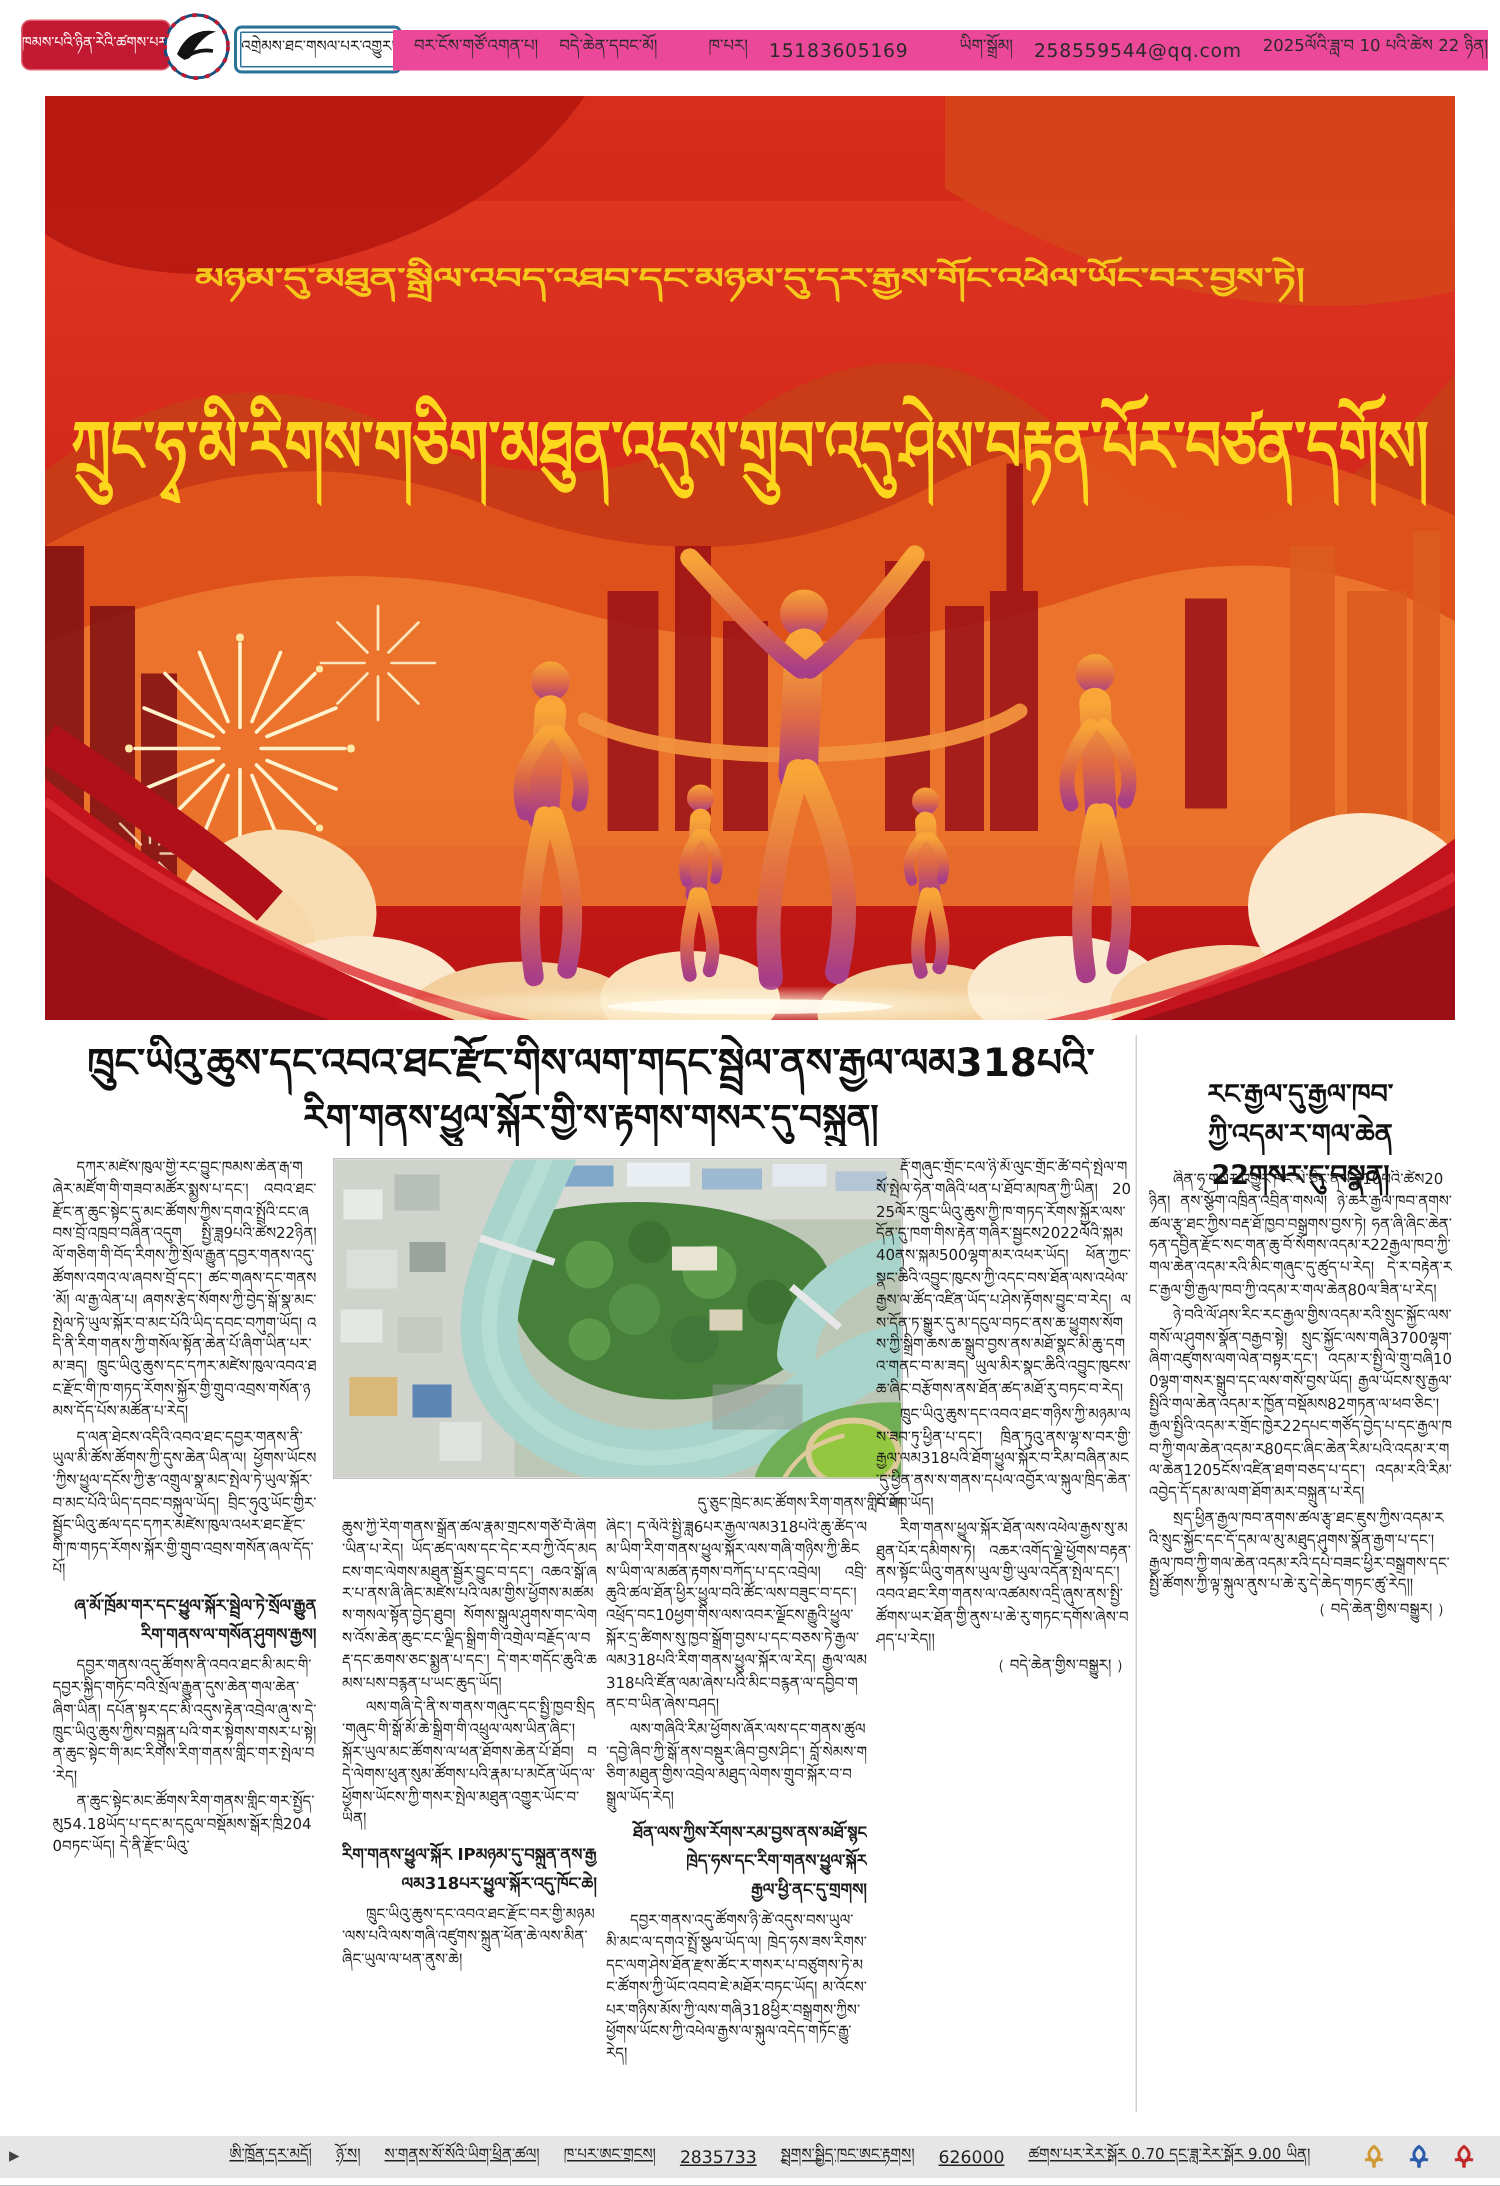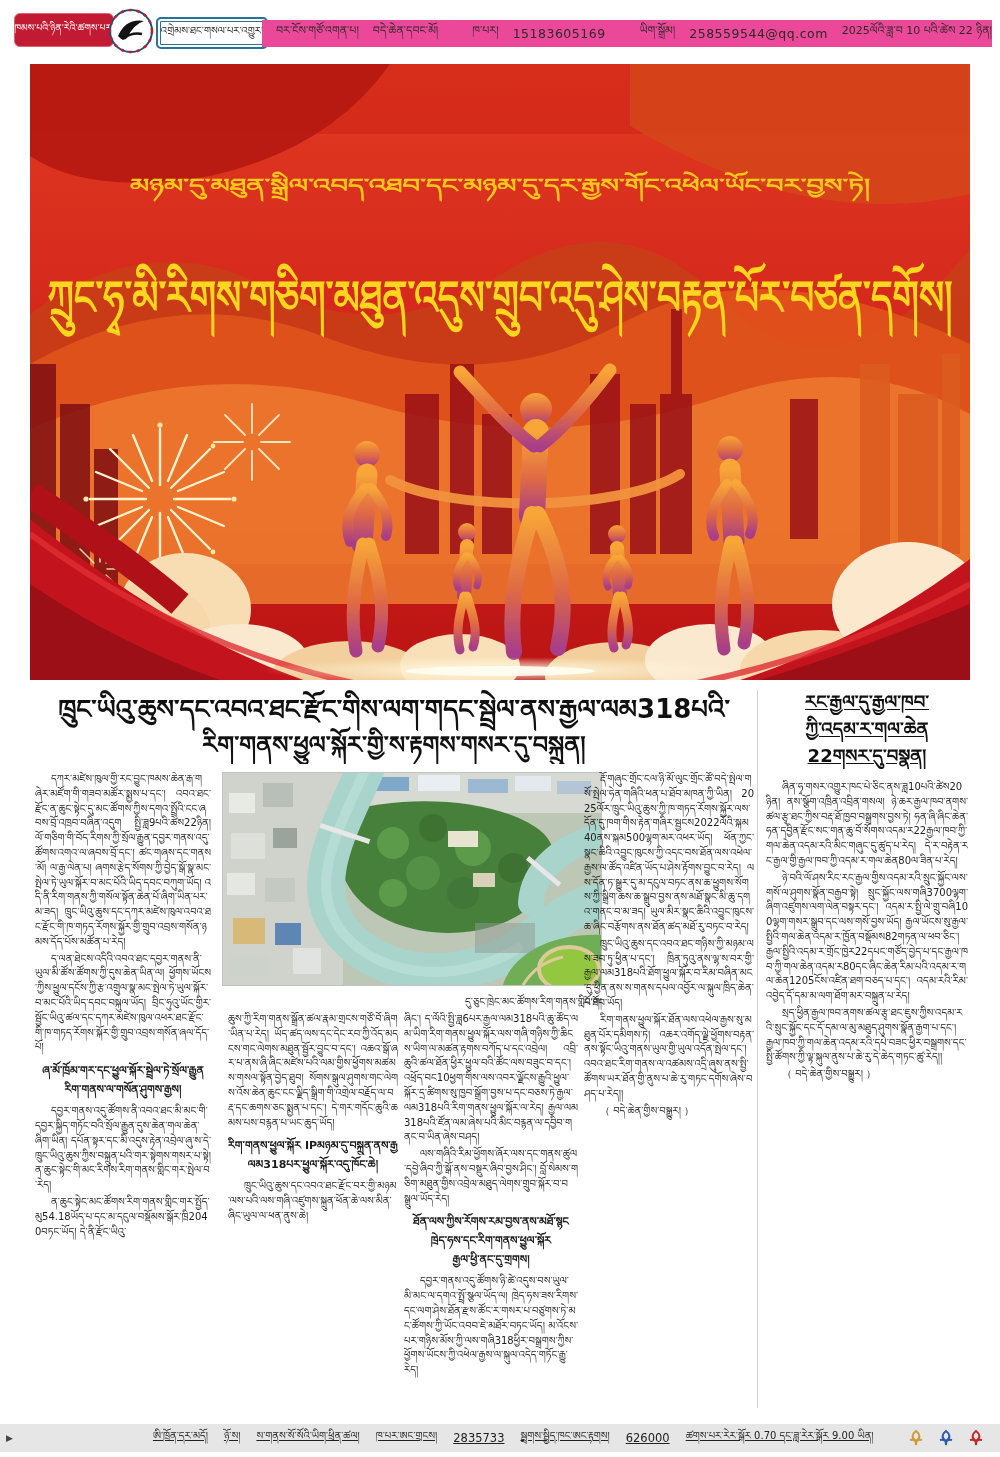--- a/index.html
+++ b/index.html
@@ -19,30 +19,30 @@
              border:2px solid #2b7396;border-radius:5px;box-shadow:inset 0 0 0 2px #fff,inset 0 0 0 3px #2b7396;
              display:flex;align-items:center;justify-content:center;font-size:10px;color:#222;
              overflow:hidden;white-space:nowrap;}
   .tiparrow{position:absolute;left:268px;top:26px;color:#e0662a;font-size:9px;}
   
   .banner{position:absolute;left:30px;top:64px;width:940px;height:660px;text-decoration:underline;}
   
   .h1wrap{position:absolute;left:35px;top:690px;width:718px;height:74px;text-align:center;overflow:hidden;}
   .h1l1{font-size:26px;font-weight:bold;line-height:38px;white-space:nowrap;}
   .h1l2{font-size:24px;font-weight:bold;line-height:34px;white-space:nowrap;}
-  .h2wrap{position:absolute;left:766px;top:688px;width:202px;height:84px;text-align:center;overflow:hidden;text-decoration:underline;}
+  .h2wrap{position:absolute;left:766px;top:716px;width:202px;height:84px;text-align:center;overflow:hidden;}
   .h2wrap div{font-size:18px;font-weight:bold;line-height:27px;white-space:nowrap;overflow:hidden;}
   
   .col{position:absolute;font-size:10px;line-height:14.8px;text-align:justify;color:#1c1c1c;
        overflow:hidden;word-break:break-all;}
   .col p{margin:0 0 2px 0;text-indent:1.6em;}
-  .subhead{font-weight:bold;text-align:center;text-indent:0;font-size:11px;line-height:19px;
+  .subhead{font-weight:bold;text-align:right;text-indent:0;font-size:11px;line-height:19px;
            margin:6px 0 5px 0;white-space:nowrap;overflow:hidden;}
   .subhead div{overflow:hidden;}
-  .byline{text-align:left;text-indent:0;margin-top:4px;}
+  .byline{text-align:right;text-indent:0;margin-top:4px;}
   .vrule{position:absolute;left:757px;top:690px;width:1px;height:718px;background:#cfcfcf;}
   
   .photo{position:absolute;left:222px;top:772px;width:380px;height:214px;border:1px solid #c2c2c2;
          box-sizing:border-box;overflow:hidden;}
   .caption{position:absolute;left:222px;top:990px;width:380px;font-size:10px;text-align:right;
            color:#222;white-space:nowrap;overflow:hidden;}
   
   .footer{position:absolute;left:0;top:1424px;width:1000px;height:28px;background:#e6e6e6;
           display:flex;align-items:center;font-size:10px;color:#222;}
   .footer .seg{margin-left:16px;white-space:nowrap;text-decoration:underline;}
@@ -306,20 +306,21 @@
     <div class="subhead">
       <div>ཞ་མོ་ཁྲོམ་གར་དང་ཕྱུལ་སྐོར་སྦྲེལ་ཏེ་སྲོལ་རྒྱུན</div>
       <div>རིག་གནས་ལ་གསོན་ཤུགས་རྒྱས།</div>
     </div>
     <p>དབྱར་གནས་འདུ་ཚོགས་ནི་འབའ་ཐང་མི་མང་གི་དབྱར་སྐྱིད་གཏོང་བའི་སྲོལ་རྒྱུན་དུས་ཆེན་གལ་ཆེན་ཞིག་ཡིན། དཔོན་སྟར་དང་མི་འདུས་རྟེན་འབྲེལ་ཞུ་ས་དེ་ཁྲུང་ཡིའུ་ཆུས་ཀྱིས་བསྐྲུན་པའི་གར་སྟེགས་གསར་པ་སྟེ། ན་ཆུང་སྟེང་གི་མང་རིགས་རིག་གནས་གླིང་གར་སྤེལ་བ་རེད།</p>
     <p>ན་ཆུང་སྟེང་མང་ཚོགས་རིག་གནས་གླིང་གར་སྤྱོད་མུ54.18ཡོད་པ་དང་མ་དངུལ་བསྡོམས་སྒོར་ཁྲི2040བཏང་ཡོད། དེ་ནི་རྫོང་ཡིའུ་</p>
   </div>
 
   <div class="col" style="left:228px;top:1012px;width:170px;height:398px;">
     <p style="text-indent:0">ཆུས་ཀྱི་རིག་གནས་སྒྲོན་ཚལ་རྣམ་གྲངས་གཙོ་བོ་ཞིག་ཡིན་པ་རེད། ཡོད་ཚད་ལས་དང་དེང་རབ་ཀྱི་འོད་མདངས་གང་ལེགས་མཐུན་སྦྱོར་བྱུང་བ་དང་། འཆའ་སྒོ་ཞར་པ་ནས་ཞི་ཞིང་མཛེས་པའི་ལམ་གྱིས་ཕྱོགས་མཚམས་གསལ་སྟོན་བྱེད་ཐུབ། སོགས་སྒུལ་ཤུགས་གང་ལེགས་འོས་ཆེན་ཆུང་ངང་ལྗིད་སྒྲིག་གི་འགྲེལ་བརྗོད་ལ་བརྡ་དང་ཆགས་ཅང་སྨྱན་པ་དང་། དེ་གར་གདོང་ཆུའི་ཆམས་པས་བརྙན་པ་ཡང་ཆུད་ཡོད།</p>
+    <p>ལས་གཞི་དེ་ནི་ས་གནས་གཞུང་དང་སྤྱི་ཁྱབ་སྲིད་གཞུང་གི་སྒོ་མོ་ཆེ་སྒྲིག་གི་འཕྲུལ་ལས་ཡིན་ཞིང་། སྐོར་ཡུལ་མང་ཚོགས་ལ་ཕན་ཐོགས་ཆེན་པོ་ཐོབ། བདེ་ལེགས་ཕུན་སུམ་ཚོགས་པའི་རྣམ་པ་མངོན་ཡོད་ལ་ཕྱོགས་ཡོངས་ཀྱི་གསར་སྤེལ་མཐུན་འགྱུར་ཡོང་བ་ཡིན།</p>
     <div class="subhead">
       <div>རིག་གནས་ཕྱུལ་སྐོར IPམཉམ་དུ་བསྐྲུན་ནས་རྒྱལ</div>
       <div>ལམ318པར་ཕྱུལ་སྐོར་འདུ་ཁོང་ཆེ།</div>
     </div>
     <p>ཁྲུང་ཡིའུ་ཆུས་དང་འབའ་ཐང་རྫོང་བར་གྱི་མཉམ་ལས་པའི་ལས་གཞི་འཛུགས་སྐྲུན་ཕོན་ཆེ་ལས་མིན་ཞིང་ཡུལ་ལ་ཕན་ནུས་ཆེ།</p>
   </div>
 
   <div class="col" style="left:404px;top:1012px;width:174px;height:398px;">
     <p style="text-indent:0">ཞིང་། ད་ལོའི་སྤྱི་ཟླ6པར་རྒྱལ་ལམ318པའི་ཆུ་ཚོད་ལམ་ཡིག་རིག་གནས་ཕྱུལ་སྐོར་ལས་གཞི་གཉིས་ཀྱི་ཆིངས་ཡིག་ལ་མཚན་རྟགས་བཀོད་པ་དང་འབྲེལ། འབྲི་ཆུའི་ཚལ་ཐོན་ཕྱིར་ཕྱུལ་བའི་ཚོང་ལས་བཟུང་བ་དང་། འཕྲོད་བང10ཕྱག་གིས་ལས་འབར་ལྗོངས་རྒྱུའི་ཕྱུལ་སྐོར་དྲ་ཚིགས་སུ་ཁྱབ་སྒྲོག་བྱས་པ་དང་བཅས་ཏེ་རྒྱལ་ལམ318པའི་རིག་གནས་ཕྱུལ་སྐོར་ལ་རེད། རྒྱལ་ལམ318པའི་ཛོན་ལམ་ཞེས་པའི་མིང་བརྙན་ལ་དབྱིབ་གནང་བ་ཡིན་ཞེས་བཤད།</p>
     <p>ལས་གཞིའི་རིམ་ཕྱོགས་ཞོར་ལས་དང་གནས་ཚུལ་དབྱེ་ཞིབ་ཀྱི་སྒོ་ནས་བསྡུར་ཞིབ་བྱས་ཤིང་། བློ་སེམས་གཅིག་མཐུན་གྱིས་འབྲེལ་མཐུད་ལེགས་གྲུབ་སྐོར་བ་བསྒྲུལ་ཡོད་རེད།</p>

